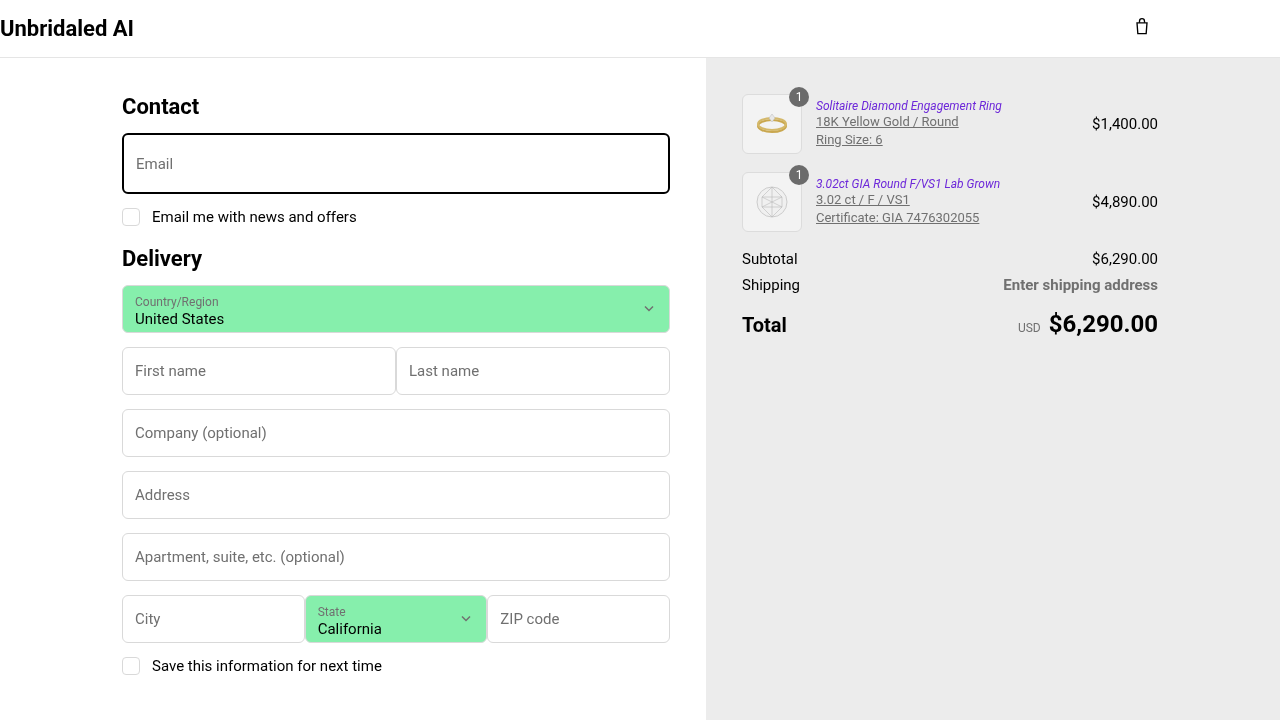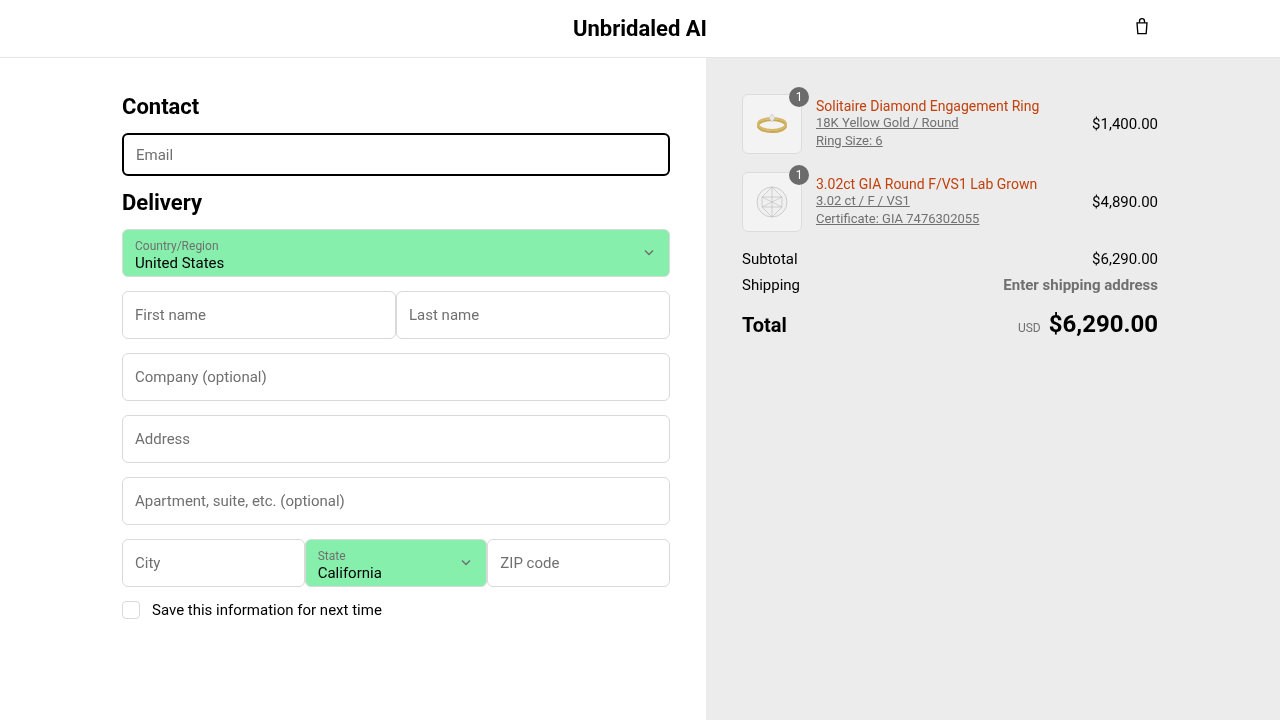--- a/index.html
+++ b/index.html
@@ -1,45 +1,45 @@
 <!DOCTYPE html>
 <html><head>
 <meta charset="utf-8">
 <style>
 * { box-sizing: border-box; margin: 0; padding: 0; font-family: -apple-system, BlinkMacSystemFont, "Segoe UI", Roboto, sans-serif; }
 body { background: #fff; color: #000; }
-.header { height: 58px; border-bottom: 1px solid #e5e5e5; display: flex; align-items: center; justify-content: center; position: relative; }
+.header { height: 58px; border-bottom: 1px solid #e5e5e5; display: flex; align-items: center; position: relative; }
 .brand { font-size: 22px; font-weight: 700; }
 .cart-icon { position: absolute; right: 128px; top: 50%; transform: translateY(-50%); }
 .cart-icon svg { width: 20px; height: 22px; }
 .main { display: flex; min-height: calc(100vh - 58px); }
 .left { flex: 0 0 706px; padding: 36px 36px 36px 122px; }
 .right { flex: 1; background: #ececec; padding: 36px 122px 36px 36px; }
 h2.section { font-size: 22px; font-weight: 700; margin-bottom: 14px; }
 h3.subsection { font-size: 17px; font-weight: 700; margin-top: 20px; }
 .field { border: 1px solid #d9d9d9; border-radius: 6px; height: 48px; padding: 0 12px; display: flex; align-items: center; margin-bottom: 14px; background: #fff; }
-.field.focused { border: 2px solid #000; height: 43px; }
+.field.focused { border: 2px solid #000; height: 61px; }
 .field input { border: none; outline: none; width: 100%; font-size: 15px; background: transparent; }
 .field input::placeholder { color: #707070; }
 .field-float { border: 1px solid #d9d9d9; border-radius: 6px; height: 48px; padding: 6px 12px 0 12px; display: flex; flex-direction: column; justify-content: center; margin-bottom: 14px; background: #86efac; position: relative; }
 .field-float .label { font-size: 12px; color: #707070; line-height: 1; margin-bottom: 2px; }
 .field-float .value { font-size: 15px; color: #000; }
 .field-float .chev { position: absolute; right: 14px; top: 50%; transform: translateY(-50%); }
 .row { display: flex; }
 .row > * { flex: 1; margin-bottom: 14px; }
 .row3 { display: flex; }
 .row3 > * { flex: 1; margin-bottom: 14px; }
 .checkbox-row { display: flex; align-items: center; gap: 12px; margin-bottom: 20px; }
 .checkbox { width: 18px; height: 18px; border: 1px solid #d9d9d9; border-radius: 4px; background: #fff; }
 .checkbox-label { font-size: 15px; }
 .cart-item { display: flex; align-items: center; margin-bottom: 18px; gap: 14px; }
 .thumb { width: 60px; height: 60px; border: 1px solid #dcdcdc; border-radius: 6px; background: #f3f3f3; position: relative; display: flex; align-items: center; justify-content: center; }
 .badge { position: absolute; top: -8px; right: -8px; width: 20px; height: 20px; border-radius: 50%; background: #6b6b6b; color: #fff; font-size: 12px; display: flex; align-items: center; justify-content: center; }
 .item-info { flex: 1; }
-.item-title { font-size: 14px; color: #c2410c; }
+.item-title { font-size: 12px; color: #6d28d9; font-style: italic; }
 .item-meta { font-size: 13px; color: #707070; line-height: 1.4; text-decoration: underline; }
 .item-price { font-size: 15px; font-weight: 400; }
 .summary-row { display: flex; justify-content: space-between; align-items: baseline; margin-top: 18px; font-size: 15px; }
 .summary-row.total { margin-top: 16px; }
 .total-label { font-size: 20px; font-weight: 700; }
 .total-amount { font-size: 24px; font-weight: 700; }
 .total-currency { font-size: 12px; color: #707070; margin-right: 8px; }
 .muted { color: #707070; font-weight: bold; }
 .ring-svg { width: 42px; height: 28px; }
 .diamond-svg { width: 40px; height: 40px; }
@@ -56,20 +56,24 @@
       </svg>
   </div>
 </div>
 
 <div class="main">
   <div class="left">
 
     <h2 class="section">Contact</h2>
     <div class="field focused">
       <input type="email" placeholder="Email" style="">
+    </div>
+    <div class="checkbox-row">
+      <div class="checkbox"></div>
+      <span class="checkbox-label">Email me with news and offers</span>
     </div>
 
     <h2 class="section">Delivery</h2>
 
     <div class="field-float">
       <span class="label">Country/Region</span>
       <span class="value">United States</span>
       <span class="chev">
         <svg width="12" height="12" viewBox="0 0 12 12">
             <path d="M2 4l4 4 4-4" fill="none" stroke="#707070" stroke-width="1.5"></path>

